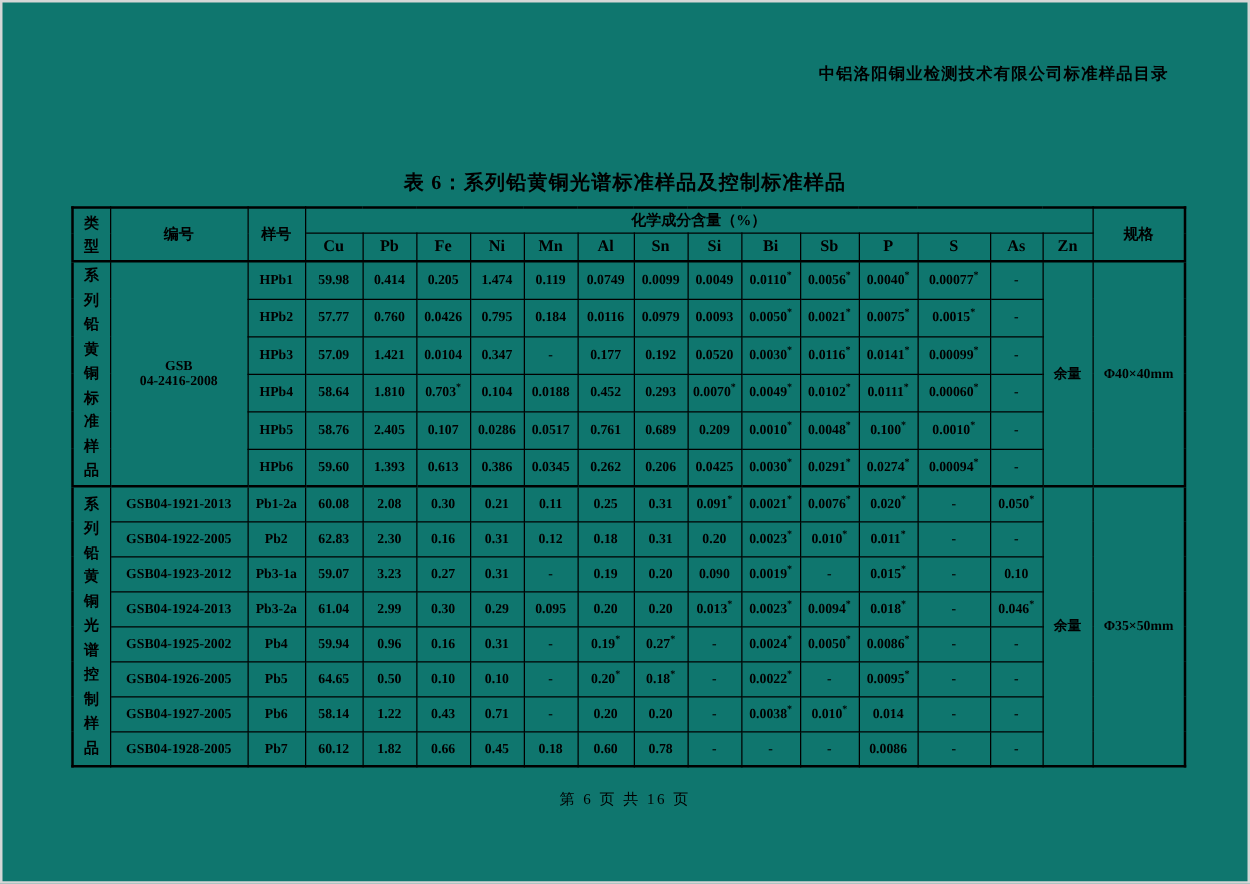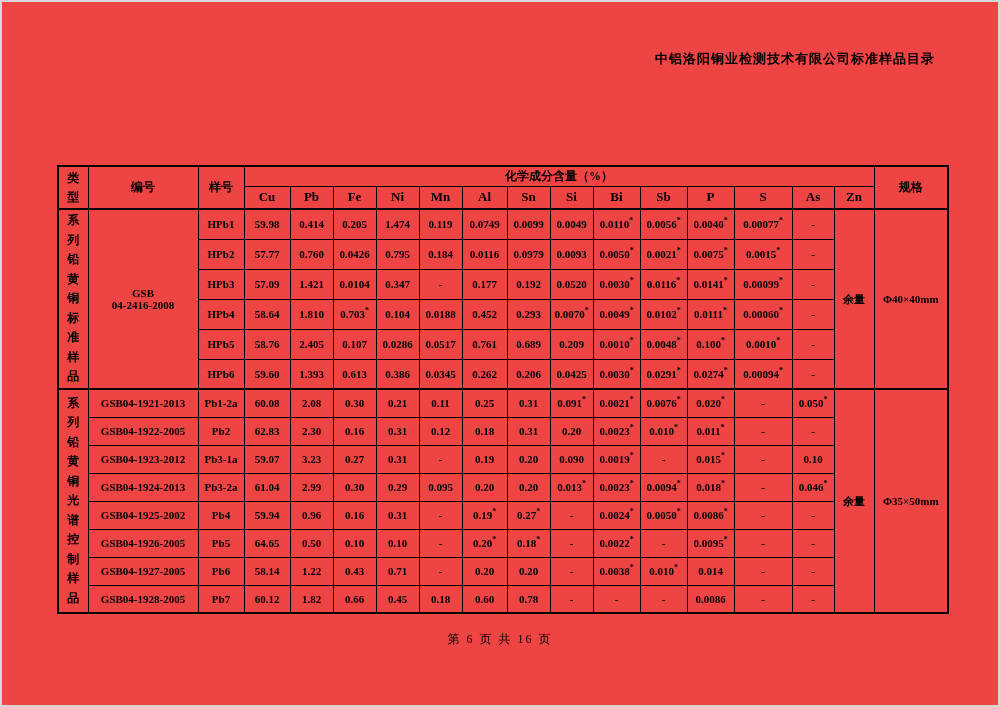--- a/index.html
+++ b/index.html
@@ -1,20 +1,20 @@
 <!DOCTYPE html>
 <html><head>
 <meta charset="utf-8">
 <style>
   html,body { margin:0; padding:0; background:#ffffff; }
   .page {
     position: relative;
     width: 1000px;
     height: 707px;
-    background: #ef4444;
+    background: #0f766e;
     box-sizing: border-box;
     border: 2px solid #d6d6d6;
     font-family: "Liberation Serif", "DejaVu Serif", serif;
     color: #000;
     overflow: hidden;
   }
   .doc-header {
     position: absolute;
     top: 48px;
     right: 63px;
@@ -86,20 +86,21 @@
   }
 </style>
 </head>
 <body>
 
 <div class="page">
 
   <div class="doc-header">中铝洛阳铜业检测技术有限公司标准样品目录</div>
 
 
+  <div class="table-title">表 6：系列铅黄铜光谱标准样品及控制标准样品</div>
 
   <div class="table-wrap">
     <table class="std">
       <colgroup>
         <col style="width:30px">
           <col style="width:110px">
           <col style="width:46px">
         <col style="width:46px">
           <col style="width:43px">
           <col style="width:43px">

